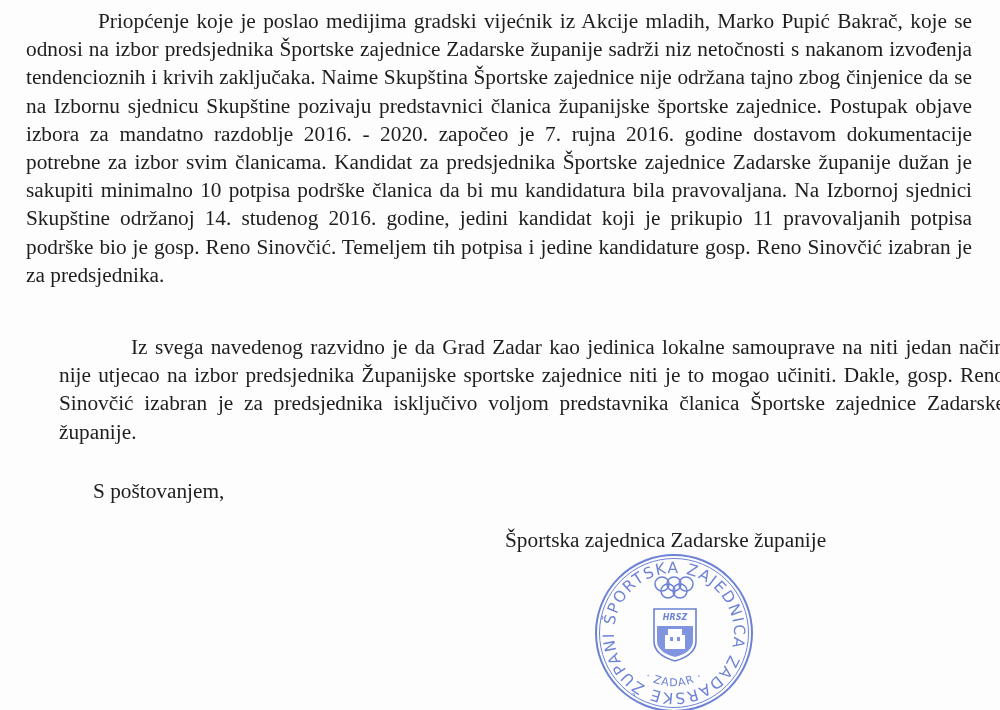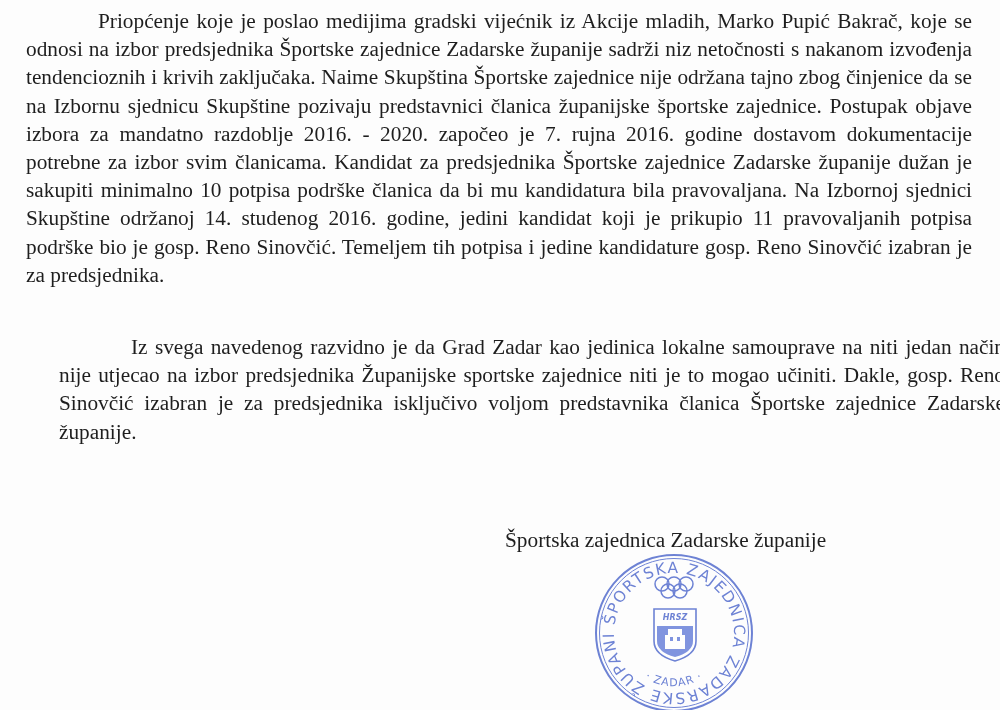--- a/index.html
+++ b/index.html
@@ -35,20 +35,21 @@
 </style>
 </head>
 <body>
 
 <div class="page">
 
   <p id="p1" class="para"><span class="indent"></span><span>Priopćenje koje je poslao medijima gradski vijećnik iz Akcije mladih, Marko Pupić Bakrač, koje se odnosi na izbor predsjednika Športske zajednice Zadarske županije sadrži niz netočnosti s nakanom izvođenja tendencioznih i krivih zaključaka. Naime Skupština Športske zajednice nije održana tajno zbog činjenice da se na Izbornu sjednicu Skupštine pozivaju predstavnici članica županijske športske zajednice. Postupak objave izbora za mandatno razdoblje 2016. - 2020. započeo je 7. rujna 2016. godine dostavom dokumentacije potrebne za izbor svim članicama. Kandidat za predsjednika Športske zajednice Zadarske županije dužan je sakupiti minimalno 10 potpisa podrške članica da bi mu kandidatura bila pravovaljana. Na Izbornoj sjednici Skupštine održanoj 14. studenog 2016. godine, jedini kandidat koji je prikupio 11 pravovaljanih potpisa podrške bio je gosp. Reno Sinovčić. Temeljem tih potpisa i jedine kandidature gosp. Reno Sinovčić izabran je za predsjednika.</span></p>
 
   <p id="p2" class="para"><span class="indent"></span><span>Iz svega navedenog razvidno je da Grad Zadar kao jedinica lokalne samouprave na niti jedan način nije utjecao na izbor predsjednika Županijske sportske zajednice niti je to mogao učiniti. Dakle, gosp. Reno Sinovčić izabran je za predsjednika isključivo voljom predstavnika članica Športske zajednice Zadarske županije.</span></p>
 
+  <p class="salutation">S poštovanjem,</p>
 
   <p class="signature">Športska zajednica Zadarske županije</p>
 
   <svg class="stamp" viewBox="0 0 164 164" xmlns="http://www.w3.org/2000/svg">
     <defs>
       <path id="stamp-arc-top" d="M 82 82 m -60 0 a 60 60 0 1 1 120 0 a 60 60 0 1 1 -120 0"></path>
       <path id="stamp-arc-bottom" d="M 30 100 A 56 56 0 0 0 134 100"></path>
     </defs>
     <g fill="none" stroke="#5a72cf">
       <circle cx="82" cy="82" r="78" stroke-width="2"></circle>

